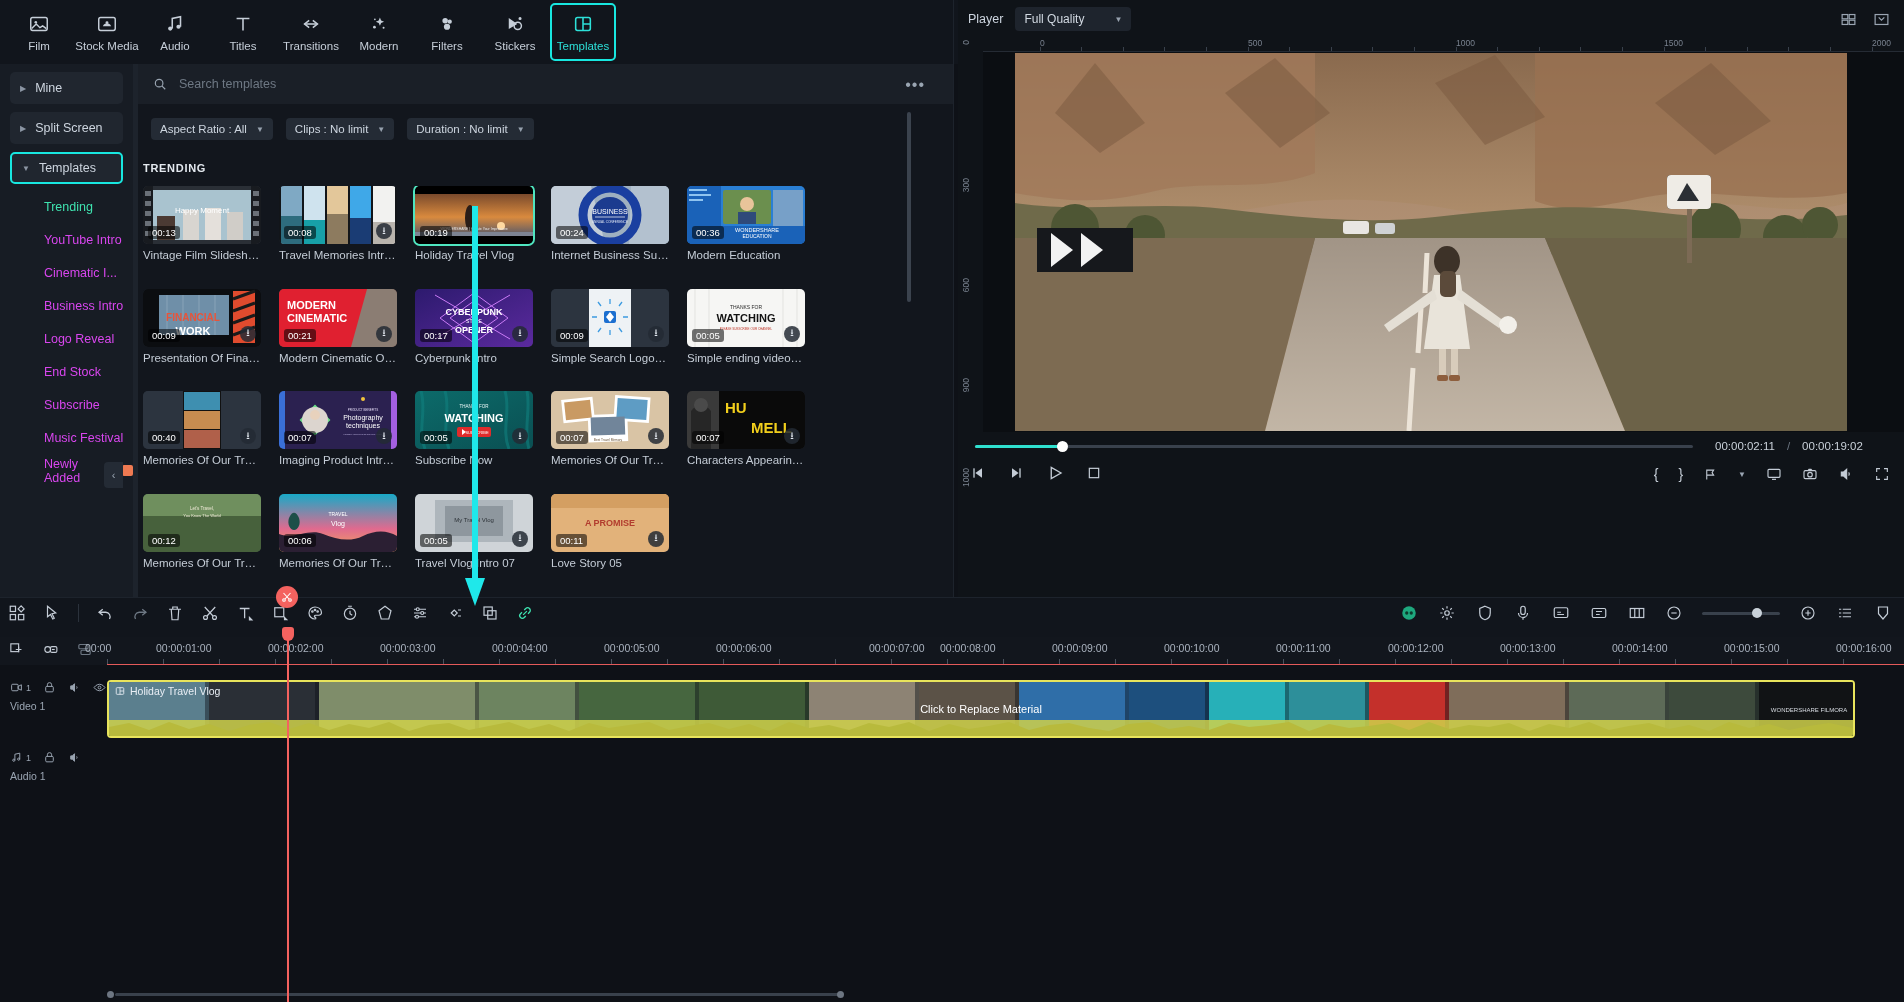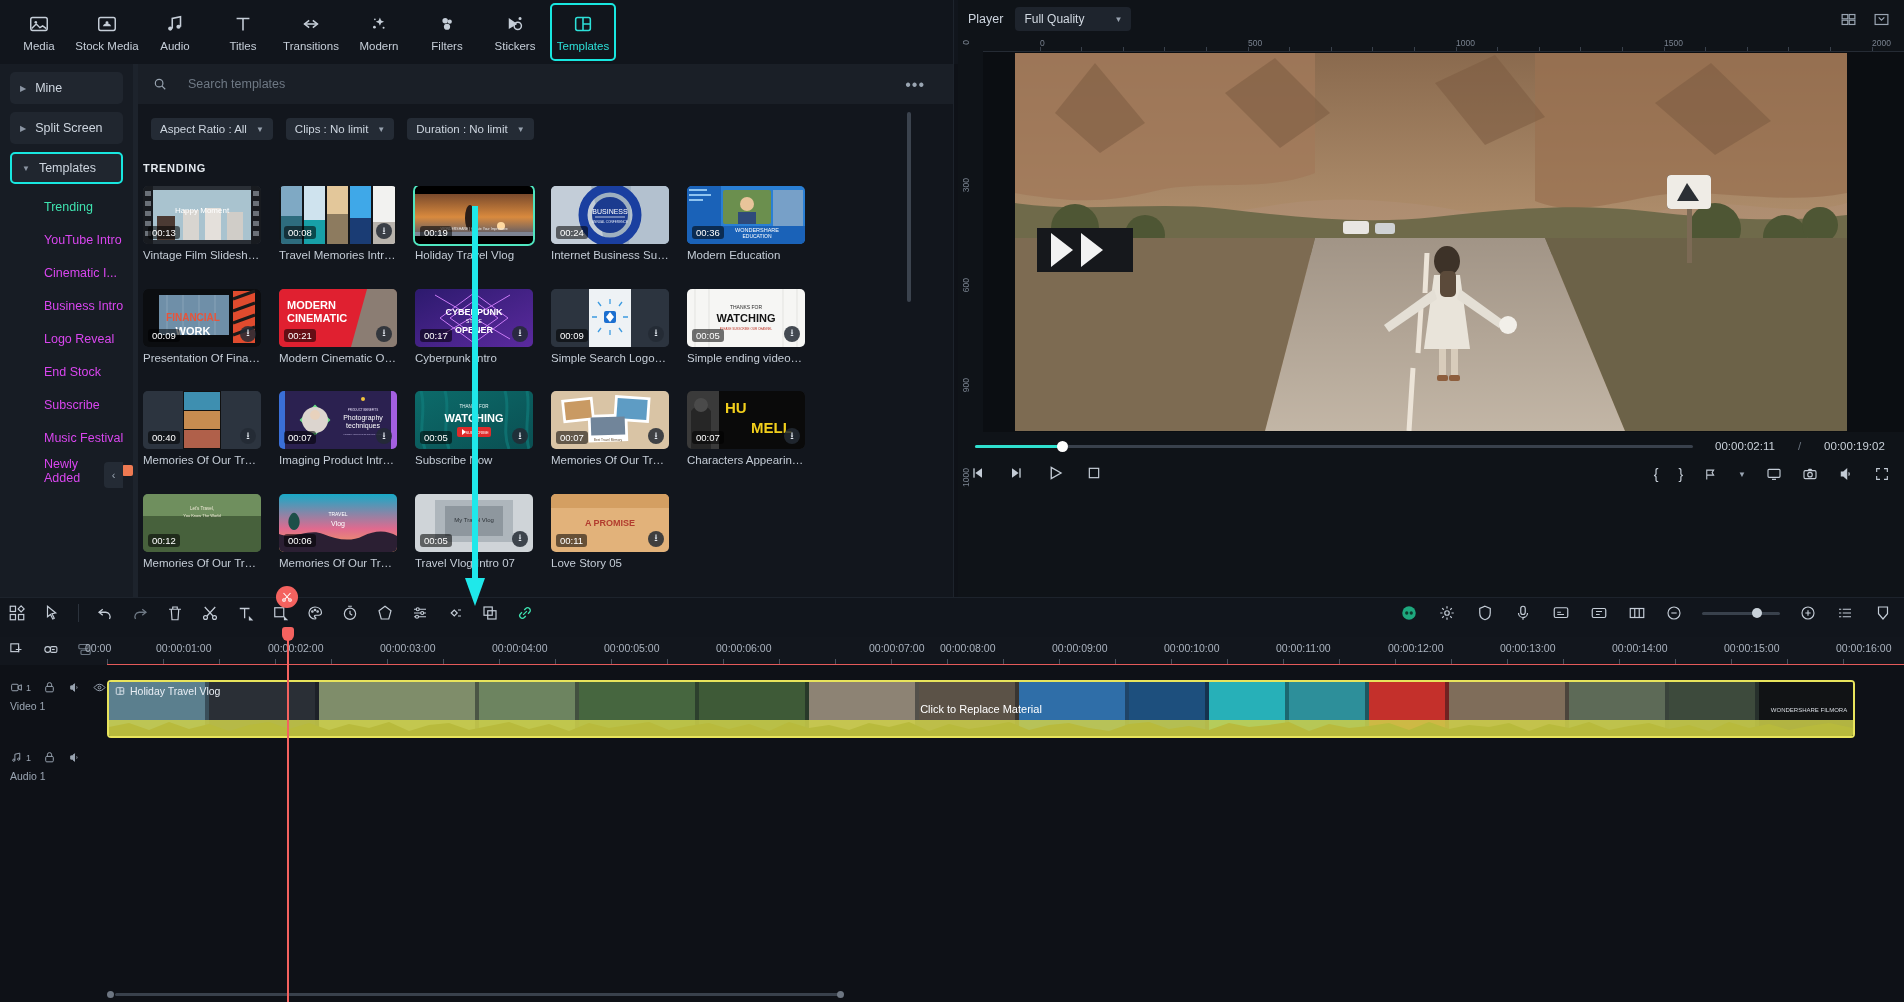--- a/index.html
+++ b/index.html
@@ -63,21 +63,21 @@
   
   .tplpanel {
     position: absolute; left: 133px; top: 64px; width: 820px; height: 533px;
     background: #12161d;
   }
   .tpl-scrollrail {
     position: absolute; left: 0; top: 0; width: 5px; height: 533px; background: #1d232c;
   }
   .searchbar {
     position: absolute; left: 5px; top: 0; width: 815px; height: 40px;
-    background: #1a1f27; display: flex; align-items: center; padding-left: 15px; gap: 21px;
+    background: #1a1f27; display: flex; align-items: center; padding-left: 15px; gap: 12px;
   }
   .searchbar input {
     background: transparent; border: none; outline: none;
     font-size: 12.5px; color: #d5dbe3; font-family: "Liberation Sans", sans-serif;
     width: 560px;
   }
   .searchbar input::placeholder { color: #6e7884; }
   .dots {
     position: absolute; right: 28px; top: 12px; color: #9aa5b2;
     font-size: 16px; letter-spacing: 1px; cursor: pointer;
@@ -158,21 +158,21 @@
   .canvas {
     position: absolute; left: 57px; top: 53px; width: 832px; height: 378px;
     overflow: hidden; background: #000;
   }
   .pl-bars { position: absolute; left: 25px; top: 52px; width: 921px; height: 380px; background: #0b0e12; }
 
   .seekrow { position: absolute; left: 12px; top: 432px; width: 922px; height: 28px; display: flex; align-items: center; }
   .seek-track { position: relative; width: 718px; height: 3px; background: #39414c; border-radius: 2px; margin-left: 5px; }
   .seek-fill { position: absolute; left: 0; top: 0; height: 3px; width: 88px; background: #2fe0cf; border-radius: 2px; }
   .seek-knob { position: absolute; left: 82px; top: -4px; width: 11px; height: 11px; border-radius: 50%; background: #fff; }
-  .tc { margin-left: 22px; font-size: 11.5px; color: #c9d1d9; display: flex; gap: 23px; align-items: center; }
+  .tc { margin-left: 22px; font-size: 11.5px; color: #c9d1d9; display: flex; gap: 12px; align-items: center; }
   .tc .sep { color: #6e7884; }
 
   .transport { position: absolute; left: 0; top: 458px; width: 946px; height: 40px; }
   .tp-left { position: absolute; left: 12px; top: 6px; display: flex; gap: 22px; align-items: center; }
   .tp-right { position: absolute; right: 14px; top: 8px; display: flex; gap: 20px; align-items: center; }
   .icbtn { cursor: pointer; display: flex; align-items: center; justify-content: center; }
 
   
   .tl-toolbar {
     position: absolute; left: 0; top: 597px; width: 1904px; height: 40px;
@@ -241,21 +241,21 @@
 
 <div class="app">
 
   <div class="topbar">
     <div class="tb-item">
       <svg class="ico" viewBox="0 0 24 24" fill="none" stroke="#c6ced8" stroke-width="1.6">
           <rect x="3" y="5" width="18" height="14" rx="2"></rect>
           <circle cx="8.5" cy="10" r="1.4" fill="#c6ced8" stroke="none"></circle>
           <path d="M4 17l5-5 4 4 3-2 4 3"></path>
         </svg>
-      <span class="lbl">Media</span>
+      <span class="lbl">Film</span>
     </div>
     <div class="tb-item">
       <svg class="ico" viewBox="0 0 24 24" fill="none" stroke="#c6ced8" stroke-width="1.6">
           <rect x="3" y="5" width="18" height="14" rx="2"></rect>
           <path d="M7.5 14.5c1-2.2 2.6-3.2 4.5-3.2s3.5 1 4.5 3.2" fill="#c6ced8" stroke="none"></path>
           <circle cx="12" cy="10.5" r="1.6" fill="#c6ced8" stroke="none"></circle>
         </svg>
       <span class="lbl">Stock Media</span>
     </div>
     <div class="tb-item">

